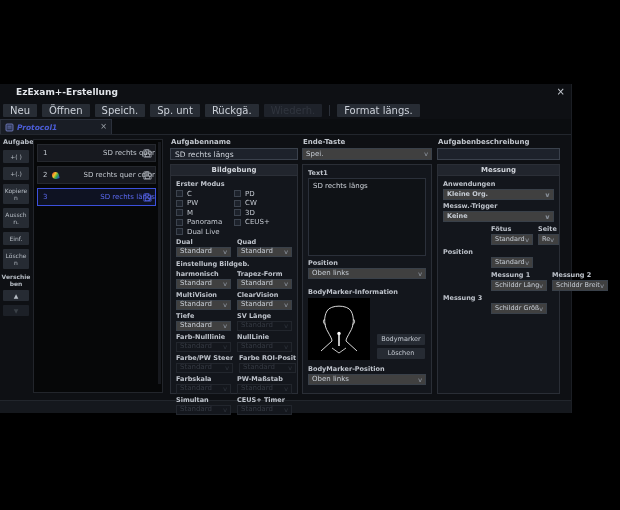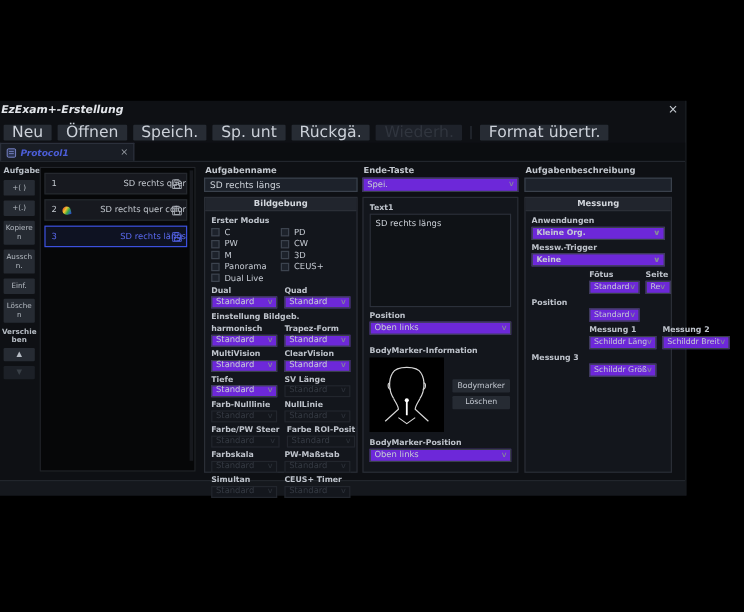--- a/index.html
+++ b/index.html
@@ -8,25 +8,25 @@
     position: relative; width: 620px; height: 510px; background:#000;
     font-family: "DejaVu Sans", "Liberation Sans", sans-serif;
     overflow: hidden; color:#c8cdd5;
   }
   .window {
     position:absolute; left:0; top:84px; width:572px; height:329px;
     background:#0e1014; border-right:1px solid #1b1e24;
   }
   
   .titlebar { position:relative; height:18px; }
-  .win-title { position:absolute; left:1px; top:3px; font-size:9px; font-weight:bold; color:#e2e5ea;font-style:italic; }
+  .win-title { position:absolute; left:16px; top:3px; font-size:9px; font-weight:bold; color:#e2e5ea; }
   .win-close { position:absolute; right:6px; top:2px; font-size:10px; color:#c7ccd3; cursor:default; line-height:12px; }
   
   .toolbar { height:17px; display:flex; align-items:center; padding-left:3px; gap:5px; }
-  .tbtn { height:13px; line-height:13px; padding:0 7px; background:#272c34; color:#ccd1d9; font-size:13px; border-radius:1px; white-space:nowrap; }
+  .tbtn { height:13px; line-height:13px; padding:0 7px; background:#272c34; color:#ccd1d9; font-size:10px; border-radius:1px; white-space:nowrap; }
   .tbtn.disabled { background:#1e222a; color:#30353e; min-width:28px; }
   .tsep { width:1px; height:11px; background:#2c313a; margin:0 2px; }
   
   .tabstrip { height:16px; background:#0b0d10; display:flex; border-bottom:1px solid #22262d;font-style:italic; }
   .tab { width:112px; background:#191d25; border:1px solid #2b303b; border-bottom:none; display:flex; align-items:center; padding:0 4px; gap:3px; }
   .tab-label { flex:1; color:#4c5ed8; font-size:7.5px; font-weight:bold; white-space:nowrap; overflow:hidden; }
   .tab-close { color:#9aa0a8; font-size:8px; line-height:8px; }
   
   .content { position:relative; height:265px; }
   
@@ -59,42 +59,42 @@
   .panel { margin-top:4px; border:1px solid #2a2e36; background:#13161c; height:230px; }
   .panel-header { height:11px; line-height:11px; background:#21252d; border-bottom:1px solid #2b2f37; text-align:center; font-size:7px; font-weight:bold; color:#d3d7dd; }
   .panel-body { padding:3px 5px; }
   .group-label { font-size:6.5px; line-height:8px; font-weight:bold; color:#bfc4cc; margin:1px 0 1px; white-space:nowrap; overflow:hidden; }
   
   .cb-grid { display:grid; grid-template-columns:1fr 1fr; margin-top:1px; }
   .cb-row { display:flex; align-items:center; height:9.5px; gap:4px; }
   .cb-box { width:7px; height:7px; background:#1d222b; border:1px solid #3c434e; flex:none; }
   .cb-label { font-size:7px; color:#c6cbd3; white-space:nowrap; }
   
-  .dd { height:10px; background:#6d28d9; border:1px solid #394049; display:flex; align-items:center; padding:0 3px; }
+  .dd { height:10px; background:#404040; border:1px solid #394049; display:flex; align-items:center; padding:0 3px; }
   .dd .val { flex:1; font-size:7px; color:#c6ccd4; white-space:nowrap; overflow:hidden; line-height:9px; }
   .dd .chev { font-size:6px; color:#868d97; line-height:6px; transform:scaleX(1.3); }
   .dd .chev::after { content:"\2228"; }
   .dd.disabled { background:#14171d; border-color:#22262d; }
   .dd.disabled .val { color:#353a43; }
   .dd.disabled .chev { color:#2b3038; }
   .dd.tall { height:12px; }
   .pair { display:flex; gap:6px; }
   .pair > div { width:57px; }
   .irow { margin-bottom:1px; }
   .col4 .pair > div { width:56px; }
   .col4 .pair { gap:5px;margin-left:48px; }
   .col4 .dd .val { font-size:6.5px; }
   .col4 .dd { height:11px; margin-bottom:2px; }
   .col4 .dd.full { width:100%;font-weight:bold; }
   
   .comment-box { height:78px; background:#0f1216; border:1px solid #2b303a; color:#ced3da; font-size:7px; padding:3px 4px; margin-bottom:3px; }
   .dd.wide { height:11px; }
   .bm-row { display:flex; margin-top:2px; }
   .bm-image { width:62px; height:62px; background:#000; flex:none; }
-  .bm-btn-col { flex:1; display:flex; flex-direction:column; justify-content:center; gap:3px; margin-left:7px; margin-right:1px; padding-bottom:1px; }
+  .bm-btn-col { flex:1; display:flex; flex-direction:column; justify-content:flex-end; gap:3px; margin-left:7px; margin-right:1px; padding-bottom:1px; }
   .small-btn { height:11px; line-height:11px; background:#262b33; color:#c3c8d0; font-size:6.5px; text-align:center; border-radius:1px; }
   .spacer8 { height:8px; }
   .spacer4 { height:4px; }
   
   .statusbar { height:13px; background:#15181d; border-top:1px solid #22262c; }
 </style>
 </head>
 <body>
 
 <div id="screen">
@@ -106,21 +106,21 @@
     </div>
 
     <div class="toolbar">
       <div class="tbtn">Neu</div>
       <div class="tbtn">Öffnen</div>
       <div class="tbtn">Speich.</div>
       <div class="tbtn">Sp. unt</div>
       <div class="tbtn">Rückgä.</div>
       <div class="tbtn disabled">Wiederh.</div>
       <div class="tsep"></div>
-      <div class="tbtn">Format übertr.</div>
+      <div class="tbtn">Format längs.</div>
     </div>
 
     <div class="tabstrip">
       <div class="tab">
         <svg class="tab-icon" width="9" height="9" viewBox="0 0 9 9">
           <rect x="1" y="1" width="7" height="7" rx="1" fill="#2a3350" stroke="#7b87cc" stroke-width="0.8"></rect>
           <line x1="2.5" y1="3.2" x2="6.5" y2="3.2" stroke="#7b87cc" stroke-width="0.7"></line>
           <line x1="2.5" y1="5" x2="6.5" y2="5" stroke="#7b87cc" stroke-width="0.7"></line>
         </svg>
         <span class="tab-label">Protocol1</span>

